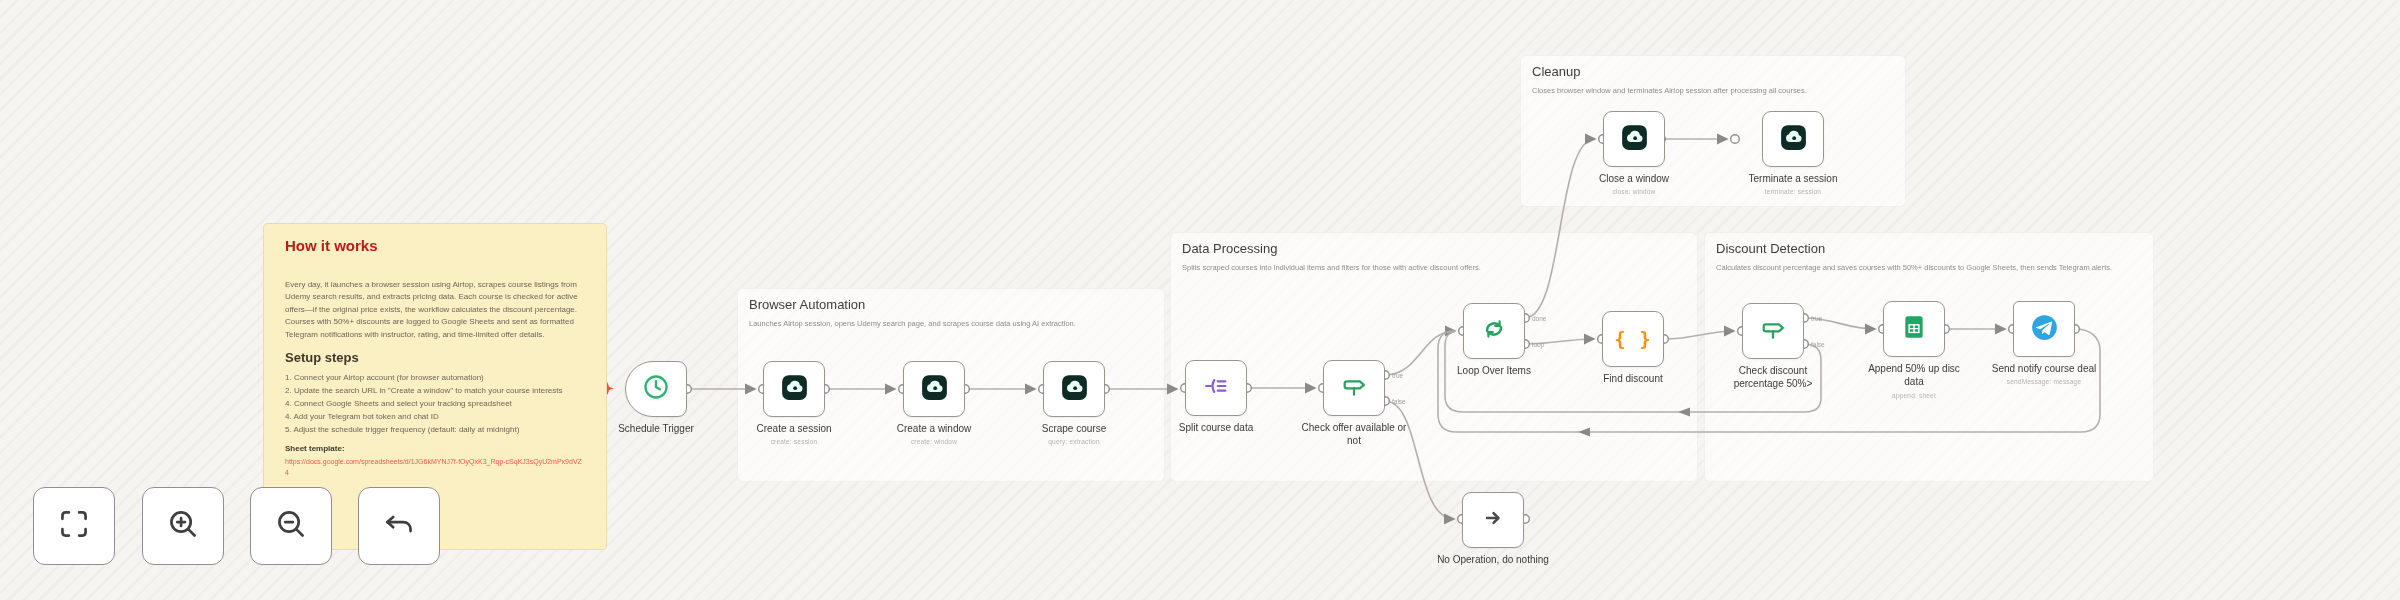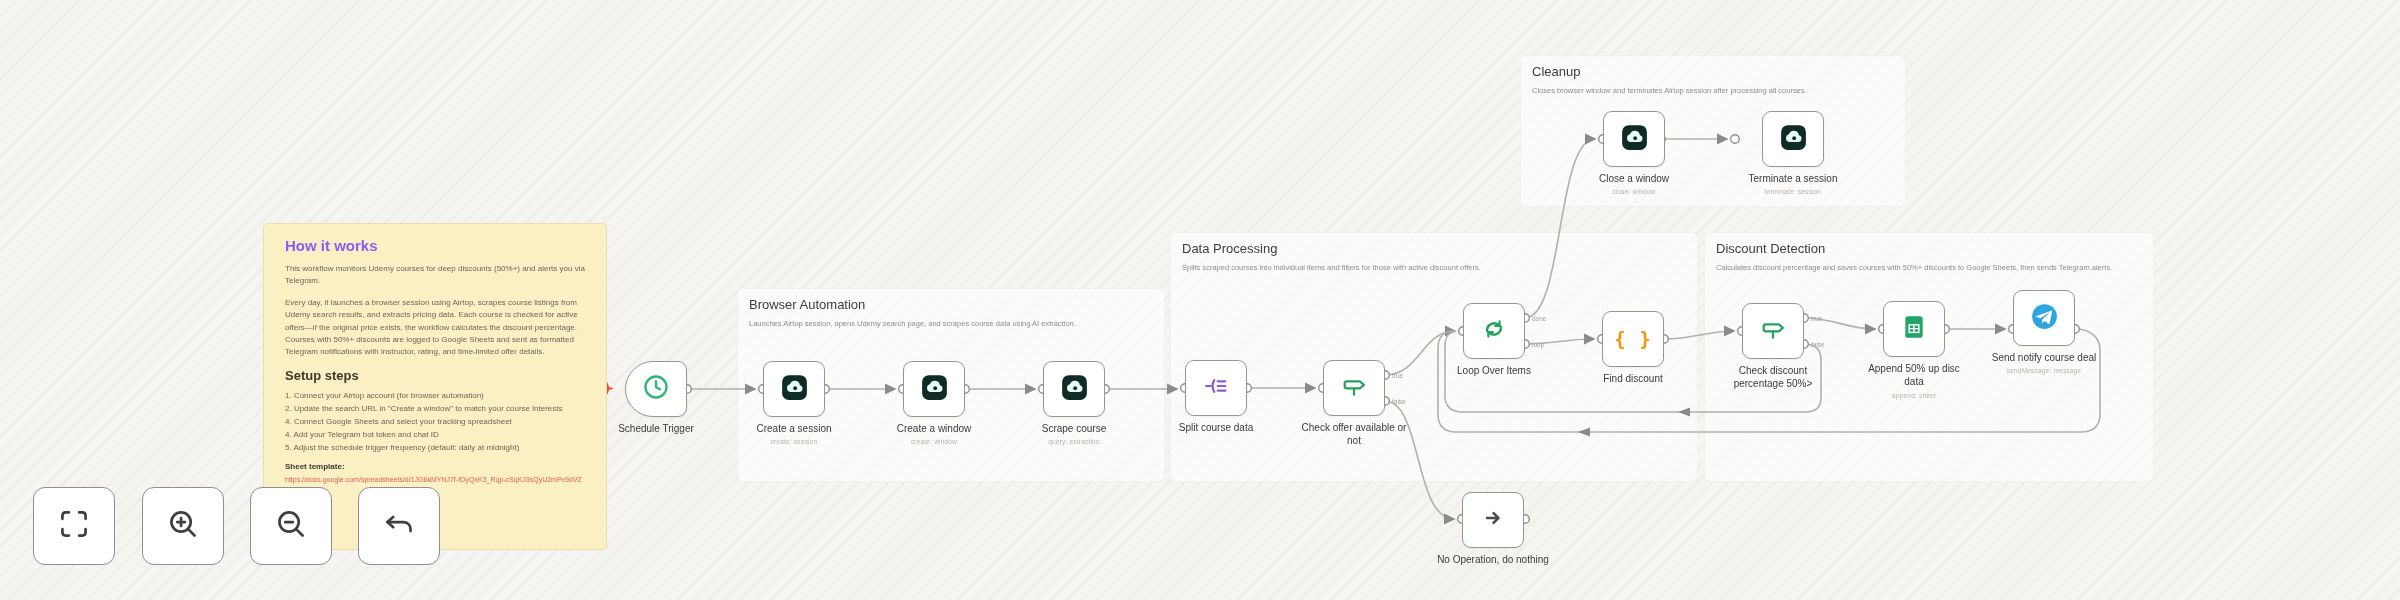--- a/index.html
+++ b/index.html
@@ -25,21 +25,21 @@
   .nl{position:absolute;top:60px;left:50%;transform:translateX(-50%);text-align:center;z-index:3;width:150px;}
   .nl .t{font-size:10px;color:#3a3a3a;line-height:1.3;font-weight:500;}
   .nl .s{font-size:6.5px;color:#b8b1a9;margin-top:3px;letter-spacing:.2px;}
   .w120 .t{display:inline-block;max-width:120px;}
   .w104 .t{display:inline-block;max-width:104px;}
   .w112 .t{display:inline-block;max-width:112px;}
   
   #sticky{position:absolute;left:263px;top:223px;width:344px;height:327px;background:#faf0c4;
     border:1px solid rgba(160,140,60,0.18);border-radius:5px;box-sizing:border-box;
     padding:13px 21px;z-index:4;overflow:hidden;}
-  #sticky h1{font-size:15px;margin:0 0 9px;color:#8b5cf6;}
+  #sticky h1{font-size:15px;margin:0 0 25px;color:#b91c1c;}
   #sticky p{font-size:8px;line-height:1.55;color:#6e6557;margin:0 0 9px;}
   #sticky h2{font-size:13px;margin:4px 0 7px;color:#3f382b;}
   .step{font-size:8px;line-height:1.5;color:#6e6557;padding-left:13px;text-indent:-13px;margin-bottom:1px;}
   #url-label{font-size:8px;font-weight:700;color:#3f382b;margin-top:8px;}
   #sheet-url{font-size:7px;color:#ee5a4f;line-height:1.6;word-break:break-all;margin-top:3px;}
   
   #trigger-star{position:absolute;left:601px;top:381px;z-index:3;}
   
   .ctrl{position:absolute;top:487px;width:82px;height:78px;background:#fff;border:1.5px solid #8f8f8f;
     border-radius:12px;box-sizing:border-box;display:flex;align-items:center;justify-content:center;z-index:5;}
@@ -257,21 +257,21 @@
           <rect x="7.5" y="10" width="9" height="7" fill="none" stroke="#ffffff" stroke-width="1.3"></rect>
           <path d="M7.5,13.5 h9 M12,10 v7" stroke="#ffffff" stroke-width="1.3"></path>
         </svg>
     </span>
     <div class="nl w104">
       <div class="t">Append 50% up disc data</div>
       <div class="s">append: sheet</div>
     </div>
   </div>
 
-  <div class="node" style="left:2013px;top:290px;">
+  <div class="node" style="left:2013px;top:301px;border-radius:6px;">
     <span>
       <svg width="27" height="27" viewBox="0 0 24 24">
           <circle cx="12" cy="12" r="11" fill="#2ca5e0"></circle>
           <path d="M5.2,11.6 l12.6,-4.8 c.6,-.2 1.1,.2 .9,1.1 l-2.1,10 c-.15,.7 -.6,.9 -1.2,.55 l-3.3,-2.45 -1.6,1.55 c-.2,.2 -.35,.35 -.7,.35 l.25,-3.4 6.2,-5.6 c.3,-.25 -.05,-.4 -.45,-.15 l-7.65,4.8 -3.3,-1 c-.7,-.25 -.7,-.7 .35,-1z" fill="#ffffff"></path>
         </svg>
     </span>
     <div class="nl">
       <div class="t">Send notify course deal</div>
       <div class="s">sendMessage: message</div>
     </div>
@@ -312,21 +312,20 @@
           <path d="M12.5,7.5 l4.5,4.5 -4.5,4.5"></path>
       </svg>
     </span>
     <div class="nl">
         <div class="t">No Operation, do nothing</div>
       </div>
   </div>
 
   <div id="sticky">
     <h1>How it works</h1>
-    <p>This workflow monitors Udemy courses for deep discounts (50%+) and alerts you via Telegram.</p>
     <p>Every day, it launches a browser session using Airtop, scrapes course listings from Udemy search results, and extracts pricing data. Each course is checked for active offers—if the original price exists, the workflow calculates the discount percentage. Courses with 50%+ discounts are logged to Google Sheets and sent as formatted Telegram notifications with instructor, rating, and time-limited offer details.</p>
     <h2>Setup steps</h2>
     <div class="step">1. Connect your Airtop account (for browser automation)</div>
     <div class="step">2. Update the search URL in "Create a window" to match your course interests</div>
     <div class="step">4. Connect Google Sheets and select your tracking spreadsheet</div>
     <div class="step">4. Add your Telegram bot token and chat ID</div>
     <div class="step">5. Adjust the schedule trigger frequency (default: daily at midnight)</div>
     <div id="url-label">Sheet template:</div>
     <div id="sheet-url">https://docs.google.com/spreadsheets/d/1JG6kMYNJ7f-fOyQxK3_Rqp-cSqKJ3sQyU2mPx9dVZ4</div>
   </div>

